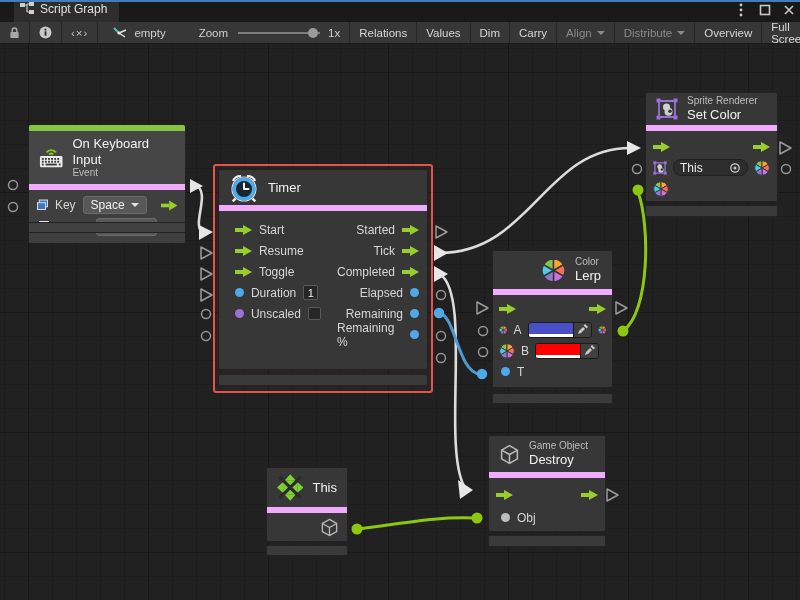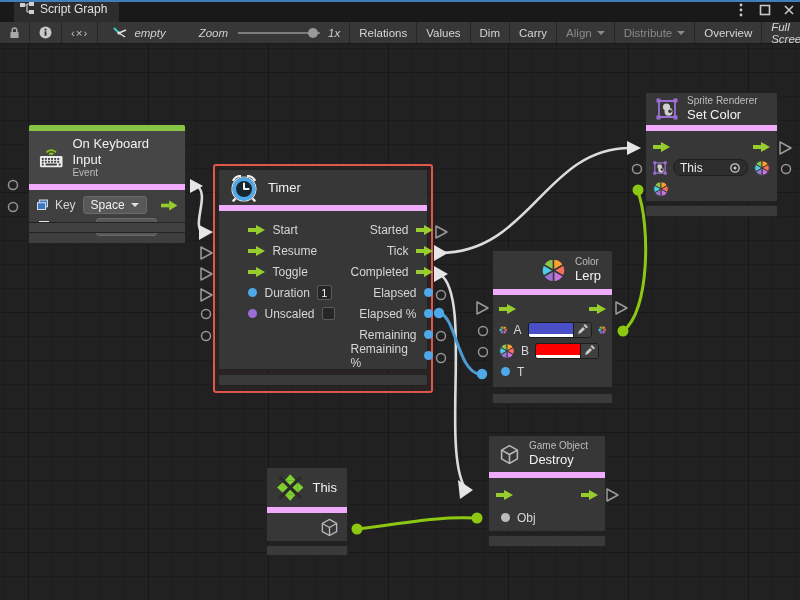--- a/index.html
+++ b/index.html
@@ -14,21 +14,21 @@
   .tab{position:absolute;left:14px;top:2px;height:20px;padding:0 12px 0 6px;background:#2d2d2d;
        display:flex;align-items:flex-start;gap:6px;font-size:12px;color:#e0e0e0;}
   .wctrls{position:absolute;right:4px;top:3px;display:flex;align-items:center;gap:10px;}
   .wctrls .wbtn{display:flex;align-items:center;justify-content:center;width:14px;height:14px;cursor:default;}
 
   
   .toolbar{position:absolute;left:0;top:22px;width:800px;height:22px;background:#373737;
            border-bottom:1px solid #1a1a1a;display:flex;align-items:stretch;z-index:9;font-size:11.5px;}
   .tcell{display:flex;align-items:center;justify-content:center;padding:0 9px;border-right:1px solid #262626;color:#d6d6d6;}
   .tcell.dim{color:#8a8a8a;}
-  .tcell.nob{border-right:none;font-style:italic;}
+  .tcell.nob{border-right:none;}
   .grow{flex:1;}
   .caret{width:0;height:0;border-left:4px solid transparent;border-right:4px solid transparent;border-top:4px solid #cfcfcf;margin-left:5px;}
   .caret.dim{border-top-color:#8a8a8a;}
   .ztrack{width:82px;height:2px;background:#7d7d7d;margin:0 2px;position:relative;}
   .zhandle{position:absolute;right:2px;top:-4px;width:10px;height:10px;border-radius:50%;background:#9a9a9a;}
 
   
   .canvas{position:absolute;left:0;top:44px;width:800px;height:556px;background-color:#212121;
     background-image:
       linear-gradient(#171717 1px,transparent 1px),
@@ -43,21 +43,21 @@
   .node.kb{background:#3f3f3f;}
   .hdr{display:flex;align-items:center;gap:9px;padding:5px 10px;border-bottom:6px solid #f0abfc;}
   .node.kb .hdr{background:#464646;}
   .titles{display:flex;flex-direction:column;line-height:1.2;}
   .cat{font-size:10px;color:#bdbdbd;}
   .ttl{font-size:13px;color:#f2f2f2;}
   .greenbar{height:6px;background:#87C443;border-radius:2px 2px 0 0;}
   .row{display:flex;align-items:center;gap:7px;height:22px;padding:0 8px;font-size:12px;color:#d6d6d6;}
   .row.r{justify-content:flex-end;height:21px;}
   .row.l{height:21px;}
-  .cols{display:flex;justify-content:center;padding-top:8px;margin-left:35px;}
+  .cols{display:flex;justify-content:flex-end;padding-top:8px;margin-left:35px;}
   .footer{position:absolute;background:#3a3a3a;border:1px solid #232323;border-radius:2px;z-index:2;}
   .sel{position:absolute;border:2px solid #E0564B;border-radius:3px;z-index:1;background:rgba(224,86,75,0.05);}
 
   .dd{display:inline-flex;align-items:center;background:#585858;border:1px solid #6a6a6a;border-radius:3px;
       padding:1px 7px;color:#f2f2f2;font-size:12px;cursor:default;}
   .dd .caret{border-top-color:#e2e2e2;margin-left:6px;}
   .vbox{min-width:15px;height:15px;background:#262626;border:1px solid #5a5a5a;border-radius:2px;
         display:inline-flex;align-items:center;justify-content:center;font-size:11px;color:#f0f0f0;padding:0 3px;}
   .cbox{width:13px;height:13px;background:#262626;border:1px solid #5a5a5a;border-radius:2px;}
   .dot{width:9px;height:9px;border-radius:50%;display:inline-block;flex:none;}
@@ -303,24 +303,20 @@
             <svg width="17" height="10" viewBox="0 0 17 10">
                 <rect x="0" y="3" width="8" height="4" fill="#97CE2D"></rect>
                 <path d="M8 0 L17 5 L8 10 Z" fill="#97CE2D"></path>
               </svg>
           </div>
           <div class="row r">
             <span>Elapsed</span>
               <span class="dot blue"></span>
           </div>
           <div class="row r">
-            <span>Elapsed %</span>
-              <span class="dot blue"></span>
-          </div>
-          <div class="row r">
             <span>Remaining</span>
               <span class="dot blue"></span>
           </div>
           <div class="row r">
             <span>Remaining %</span>
               <span class="dot blue"></span>
           </div>
         </div>
       </div>
     </div>

